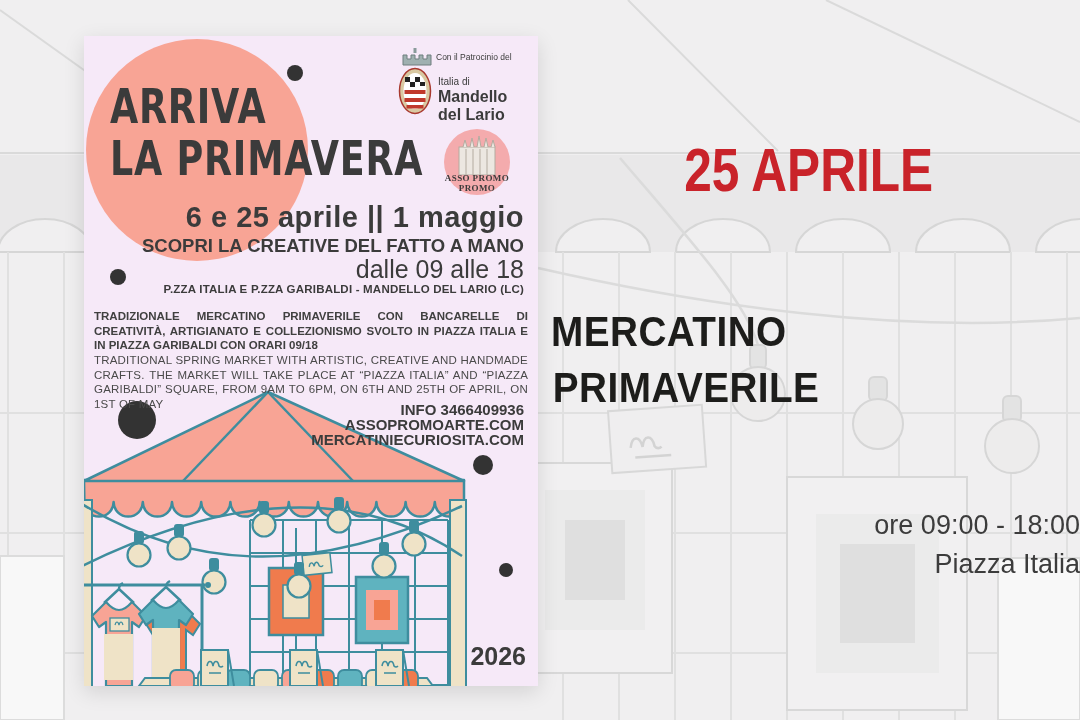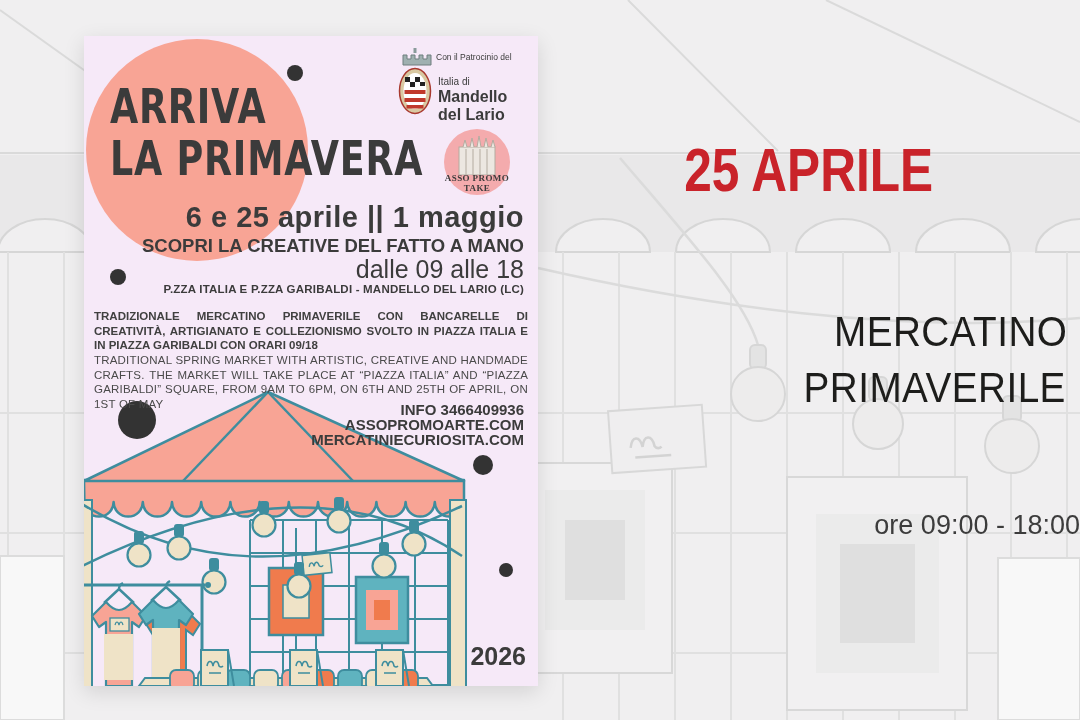--- a/index.html
+++ b/index.html
@@ -47,22 +47,22 @@
   .year{right:12px;top:606px;font-size:25px;font-weight:700;z-index:3;color:#3A3A3A;}
   
   .event-panel{position:absolute;left:538px;top:0;width:542px;height:509px;z-index:1;}
   .event-date{
     position:absolute;left:0;top:134px;width:100%;text-align:center;
     font-weight:700;font-size:62px;color:var(--accent-red,#C9232A);
     letter-spacing:0px;
   }
   .event-date span{display:inline-block;transform:scaleX(.8);}
   .event-title{
-    position:absolute;left:0;top:303px;width:100%;text-align:right;
-    font-weight:400;font-size:43px;line-height:56px;color:var(--title-dark,#1D1D1B);
+    position:absolute;left:0;top:303px;width:100%;text-align:left;
+    font-weight:700;font-size:43px;line-height:56px;color:var(--title-dark,#1D1D1B);
   }
   .event-title span{display:inline-block;transform:scaleX(.9);letter-spacing:.5px;}
   .event-sub{
     position:absolute;left:0;top:506px;width:100%;text-align:right;
     font-size:27px;line-height:39px;color:#3C3C3C;font-weight:400;
   }
 </style>
 </head>
 <body>
 
@@ -132,20 +132,21 @@
 </svg>
 
 <div class="event-panel">
   <div class="event-date"><span>25 APRILE</span></div>
   <div class="event-title">
     <span>MERCATINO</span><br>
     <span>PRIMAVERILE</span>
   </div>
   <div class="event-sub">
     <div>ore 09:00 - 18:00</div>
+    <div>Piazza Italia</div>
   </div>
 </div>
 
 <div class="poster">
 
   <svg id="tent-svg" width="454" height="650" viewBox="0 0 454 650">
 
     <circle cx="113" cy="114" r="111" fill="var(--salmon,#F8A495)"></circle>
 
     <g fill="#333333">
@@ -335,21 +336,21 @@
     <path d="M8,12 l2,-7 2,7 M15,12 l2,-9 2,9 M22,12 l2,-11 2,11 M29,12 l2,-9 2,9 M36,12 l2,-7 2,7" fill="#ECE7E1" stroke="#B3ABA0" stroke-width="1"></path>
     <g stroke="#B3ABA0" stroke-width="1">
       <line x1="11" y1="14" x2="11" y2="40"></line>
         <line x1="18" y1="14" x2="18" y2="40"></line>
       <line x1="25" y1="14" x2="25" y2="40"></line>
         <line x1="32" y1="14" x2="32" y2="40"></line>
     </g>
   </svg>
   <div class="txt asso-text">
     <span>ASSO PROMO</span><br>
-    <span>TAKE</span>
+    <span>PROMO</span>
   </div>
 
   <div class="txt right-stack dates">6 e 25 aprile || 1 maggio</div>
   <div class="txt right-stack tagline">SCOPRI LA CREATIVE DEL FATTO A MANO</div>
   <div class="txt right-stack hours">dalle 09 alle 18</div>
   <div class="txt right-stack locline">P.ZZA ITALIA E P.ZZA GARIBALDI - MANDELLO DEL LARIO (LC)</div>
 
   <div class="txt para it">TRADIZIONALE MERCATINO PRIMAVERILE CON BANCARELLE DI CREATIVITÀ, ARTIGIANATO E COLLEZIONISMO SVOLTO IN PIAZZA ITALIA E IN PIAZZA GARIBALDI CON ORARI 09/18</div>
   <div class="txt para en">TRADITIONAL SPRING MARKET WITH ARTISTIC, CREATIVE AND HANDMADE CRAFTS. THE MARKET WILL TAKE PLACE AT “PIAZZA ITALIA” AND “PIAZZA GARIBALDI” SQUARE, FROM 9AM TO 6PM, ON 6TH AND 25TH OF APRIL, ON 1ST OF MAY</div>
 

